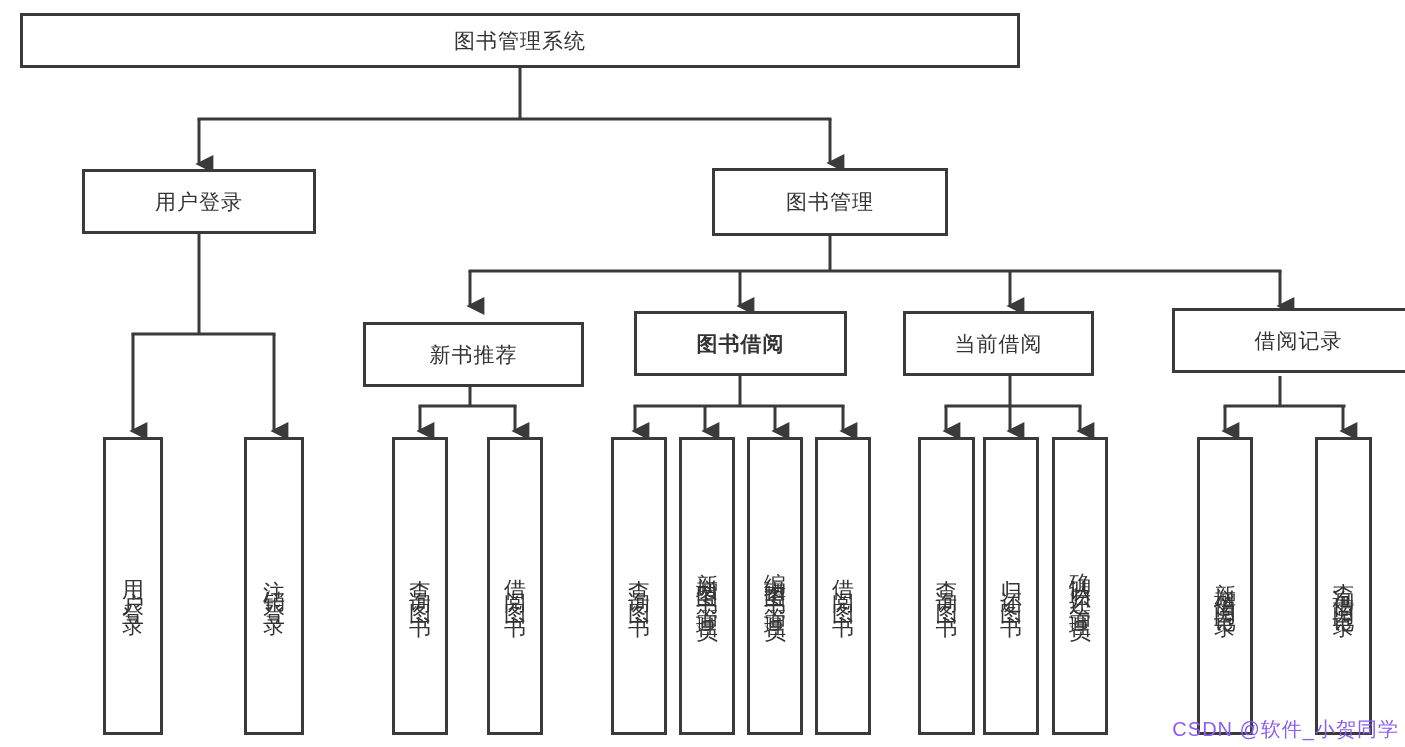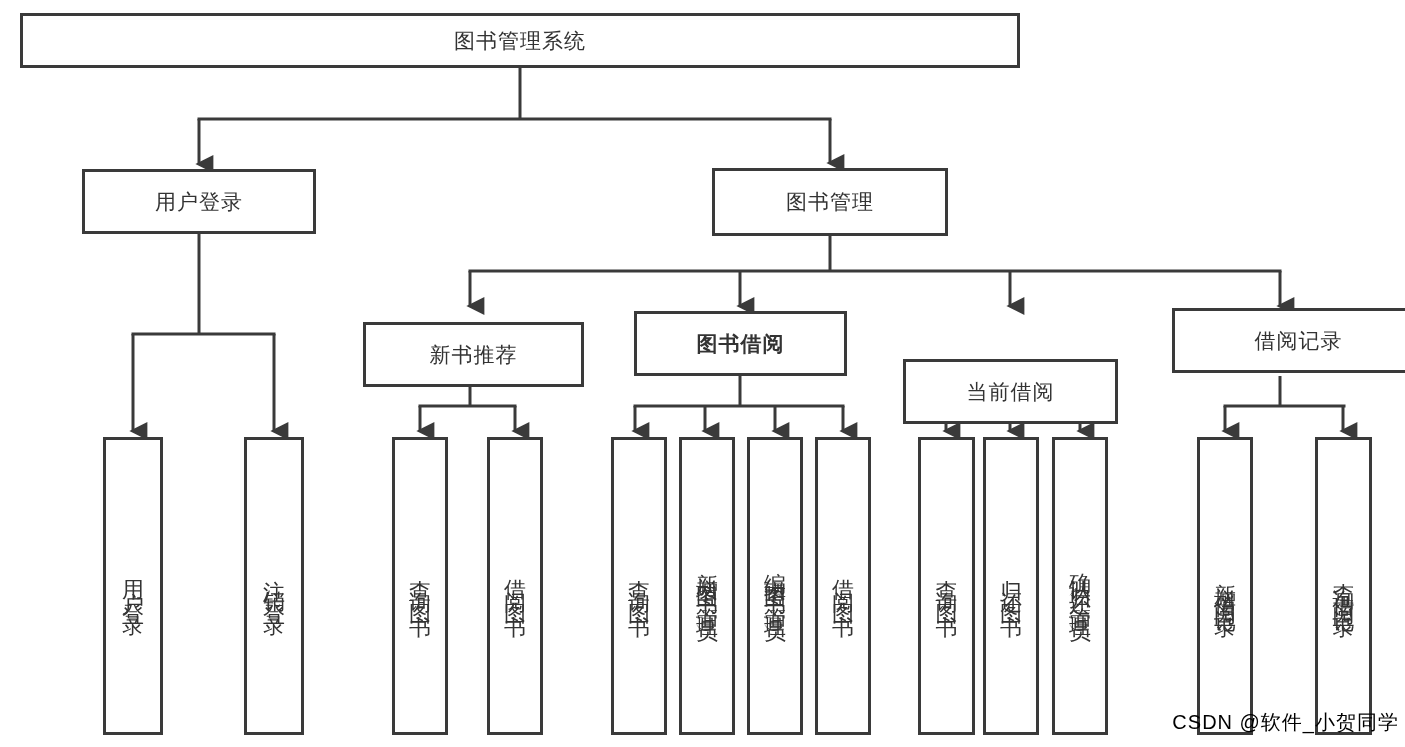--- a/index.html
+++ b/index.html
@@ -44,41 +44,41 @@
   }
   .vbox.dense {
     letter-spacing: 7px;
   }
   
   .n-root   { left: 20px;   top: 13px;  width: 1000px; height: 55px; }
   .n-login  { left: 82px;   top: 169px; width: 234px;  height: 65px; }
   .n-mgmt   { left: 712px;  top: 168px; width: 236px;  height: 68px; }
   .n-g1     { left: 363px;  top: 322px; width: 221px;  height: 65px; }
   .n-g2     { left: 634px;  top: 311px; width: 213px;  height: 65px; font-weight: bold; }
-  .n-g3     { left: 903px;  top: 311px; width: 215px;  height: 65px; margin-top: 48px; }
+  .n-g3     { left: 903px;  top: 311px; width: 191px;  height: 65px; }
   .n-g4     { left: 1172px; top: 308px; width: 253px;  height: 65px; }
   .leaf     { top: 437px; height: 298px; }
   .l1a { left: 103px;  width: 60px; }
   .l1b { left: 244px;  width: 60px; }
   .l2a { left: 392px;  width: 56px; }
   .l2b { left: 487px;  width: 56px; }
   .l3a { left: 611px;  width: 56px; }
   .l3b { left: 679px;  width: 56px; }
   .l3c { left: 747px;  width: 56px; }
   .l3d { left: 815px;  width: 56px; }
   .l4a { left: 918px;  width: 57px; }
   .l4b { left: 983px;  width: 56px; }
   .l4c { left: 1052px; width: 56px; }
   .l5a { left: 1197px; width: 56px; }
   .l5b { left: 1315px; width: 57px; }
   .watermark {
     position: absolute;
     right: 6px;
-    bottom: 11px;
-    color: #000000;
+    bottom: 4px;
+    color: #8b5cf6;
     font-size: 20px;
     letter-spacing: 1px;
   }
 </style>
 </head>
 <body>
 
 <div class="canvas">
 
   <svg class="connectors" width="1405" height="747" viewBox="0 0 1405 747" xmlns="http://www.w3.org/2000/svg">

